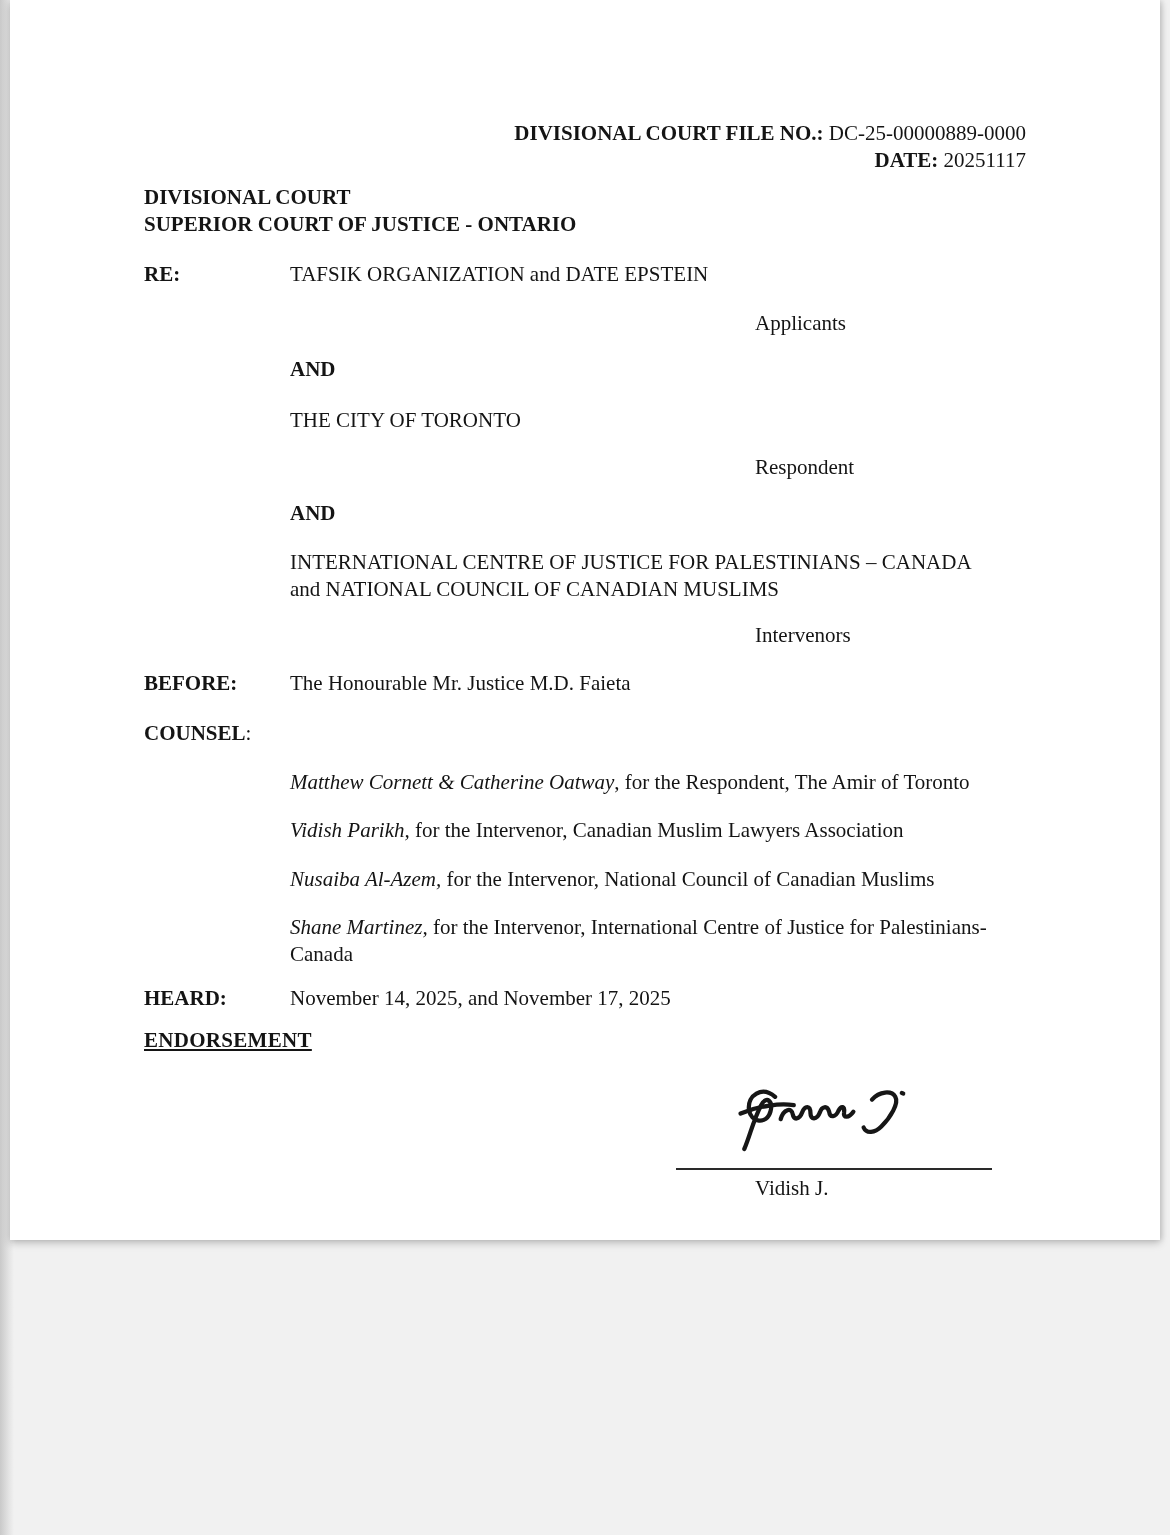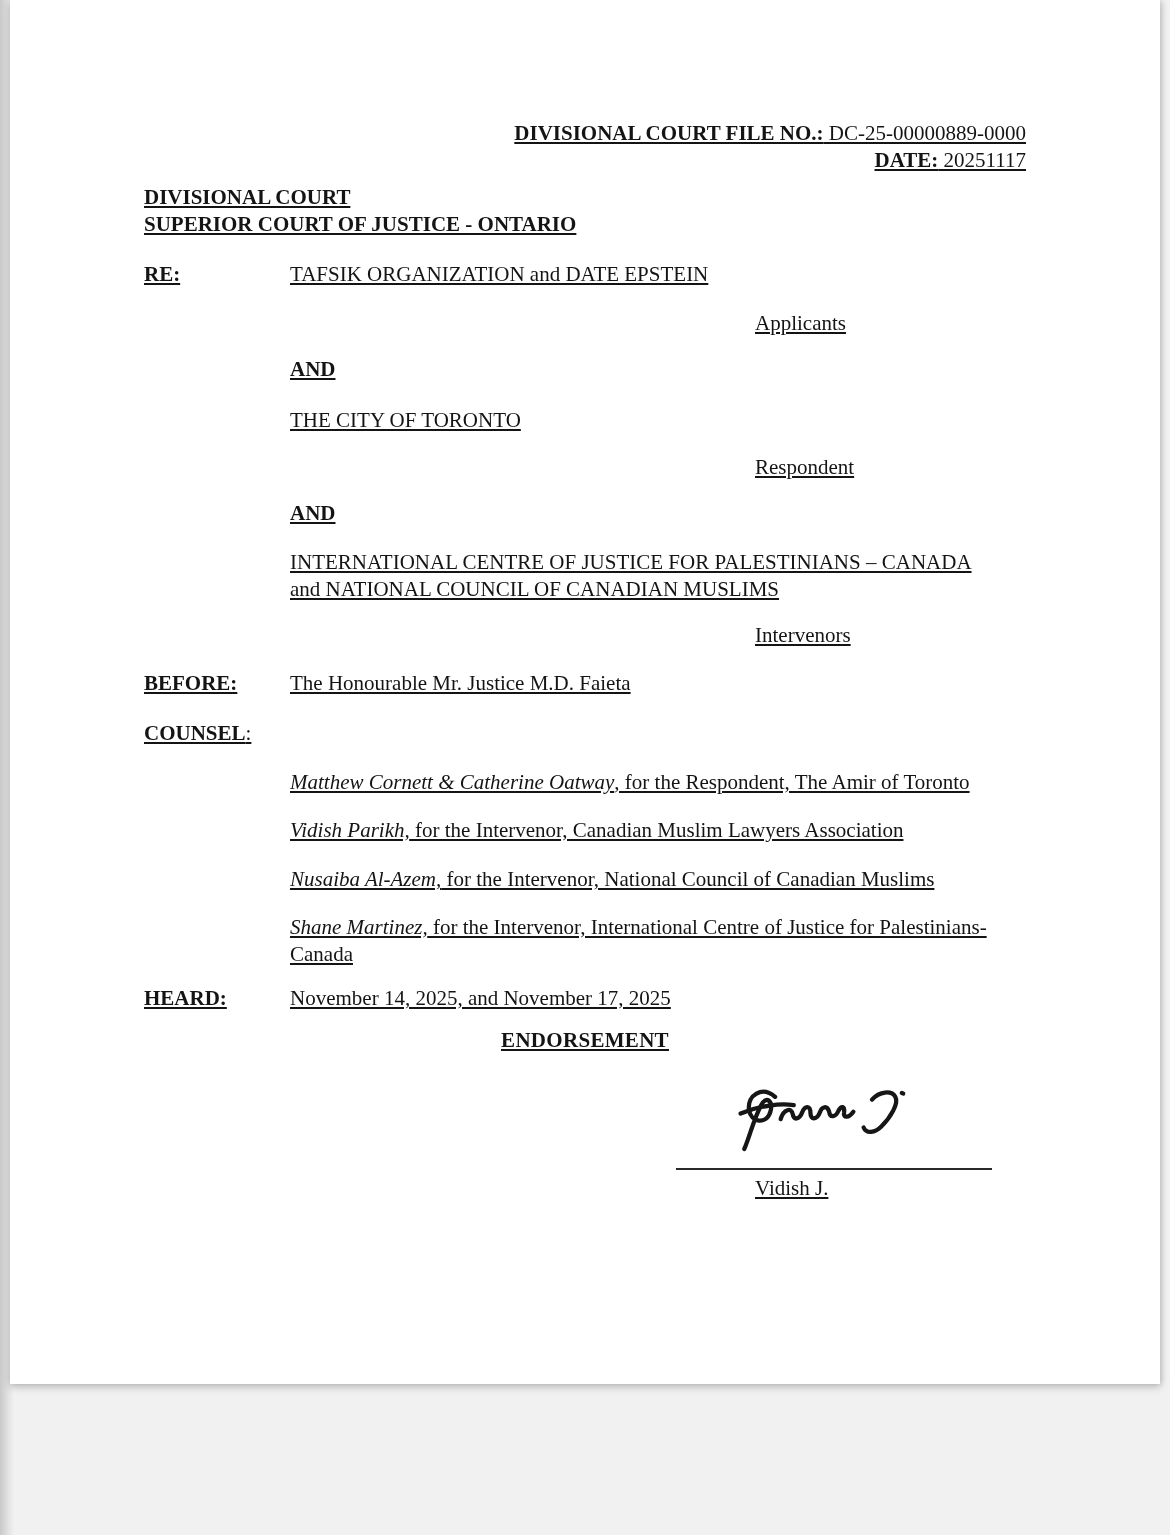--- a/index.html
+++ b/index.html
@@ -14,44 +14,43 @@
   .backdrop {
     position: absolute;
     inset: 0;
     background: linear-gradient(90deg, #c9c9c9 0px, #e4e4e4 9px, #f1f1f1 14px);
   }
   .page {
     position: absolute;
     left: 10px;
     top: 0;
     width: 1150px;
-    height: 1384px;
+    height: 1240px;
     background: #ffffff;
     box-shadow: 0 3px 8px rgba(0,0,0,0.22), 2px 0 5px rgba(0,0,0,0.10);
     box-sizing: border-box;
     padding: 120px 134px 18px 134px;
     color: #141414;
     font-size: 21px;
     line-height: 27px;
-    text-decoration: underline;
   }
   .doc-header { text-align: right; margin-bottom: 10px; }
   .doc-header .line { white-space: nowrap; }
   b, .b { font-weight: bold; }
   .it { font-style: italic; }
   .court-title { font-weight: bold; margin-bottom: 23px; }
   .row { display: flex; margin-bottom: 22px; }
   .label-col { width: 146px; flex-shrink: 0; font-weight: bold; }
   .content-col { flex: 1; }
   .indent { margin-left: 146px; margin-bottom: 22px; }
   .role-line { margin-left: 611px; margin-bottom: 19px; }
   .and-line { font-weight: bold; }
   .counsel-entry { margin-bottom: 22px; }
   .endorsement-heading {
-    text-align: center;
+    text-align: left;
     font-weight: bold;
     text-decoration: underline;
     margin: 15px 0 26px 0;
     letter-spacing: 0.3px;
   }
   .endorsement-body { text-align: justify; margin-bottom: 10px; }
   .sig-block { margin-left: 532px; margin-top: 8px; width: 316px; }
   .sig-image { display: block; margin-left: 55px; height: 82px; }
   .sig-line {
     border-top: 2px solid #2a2a2a;

